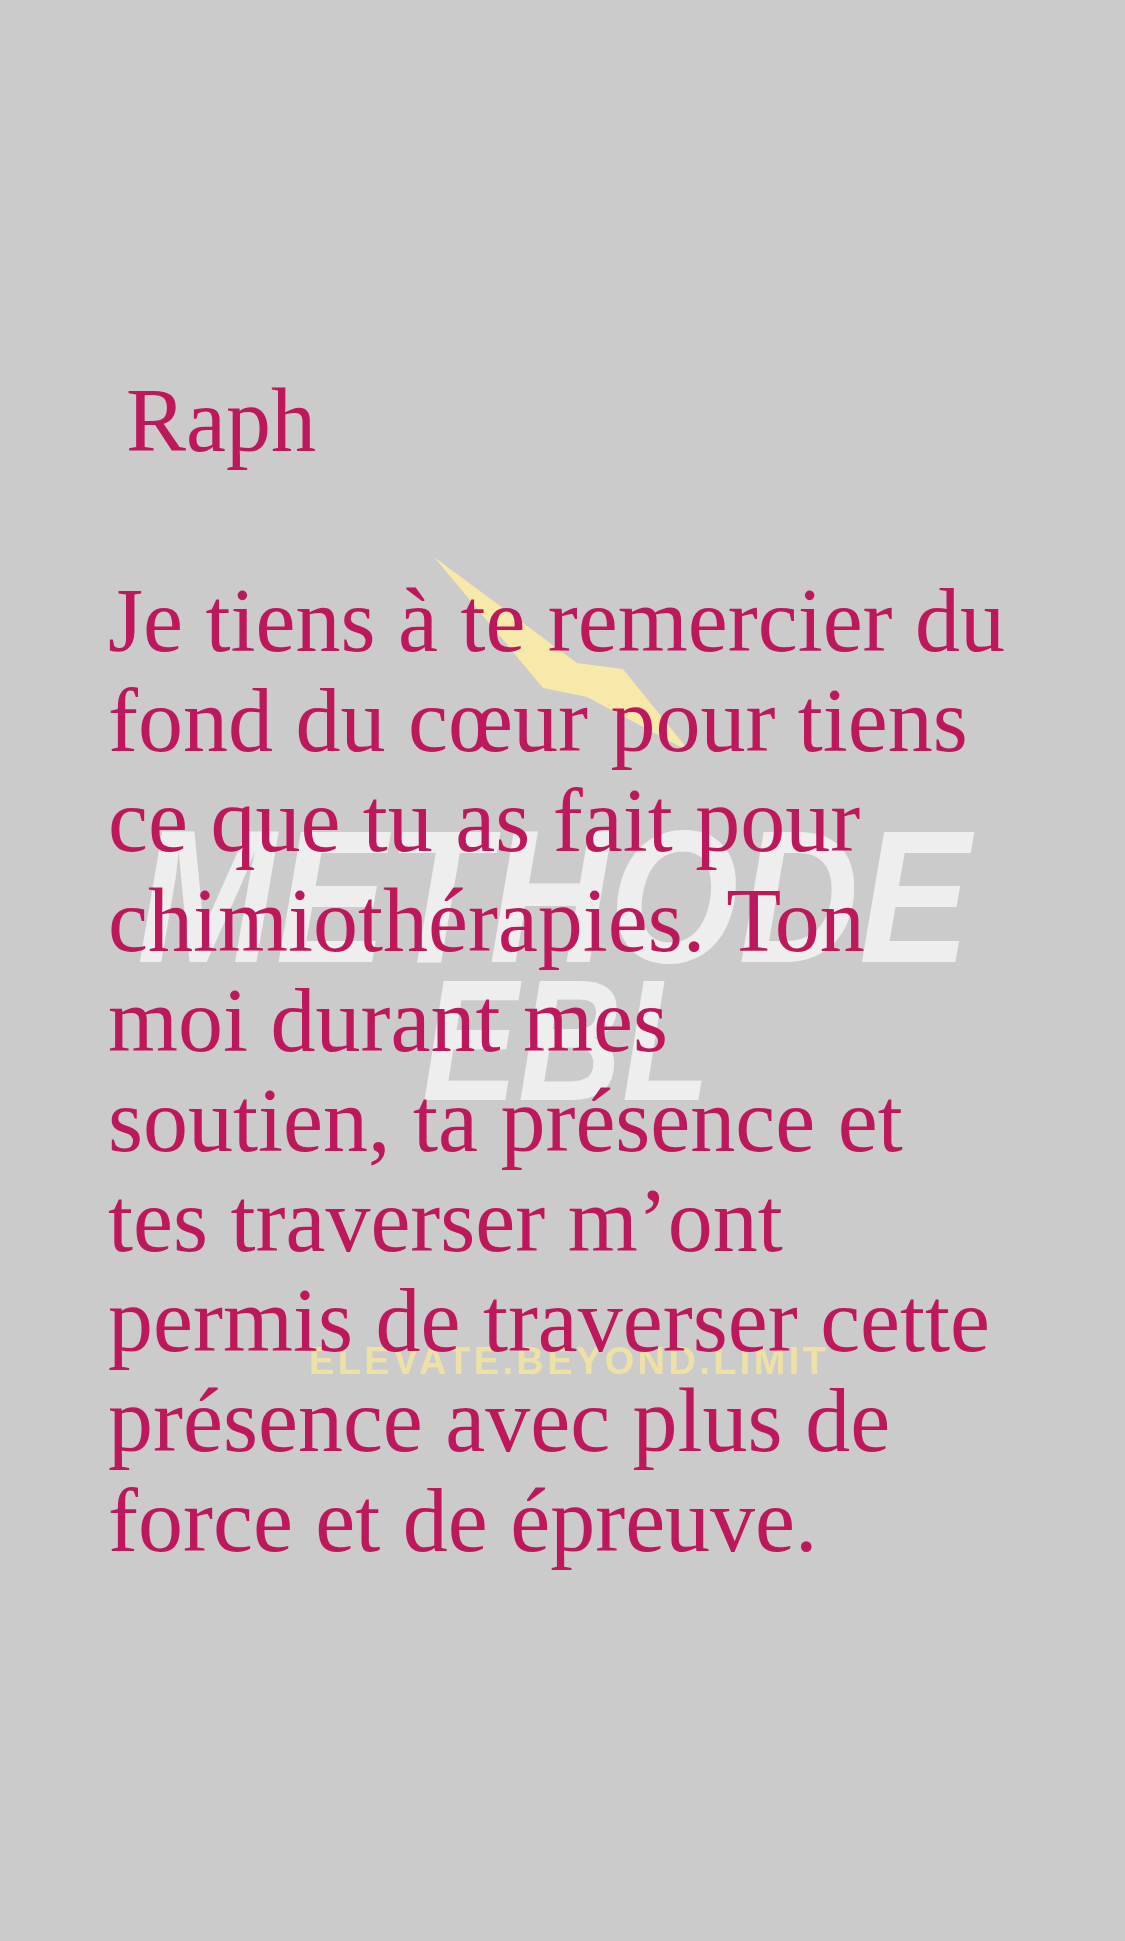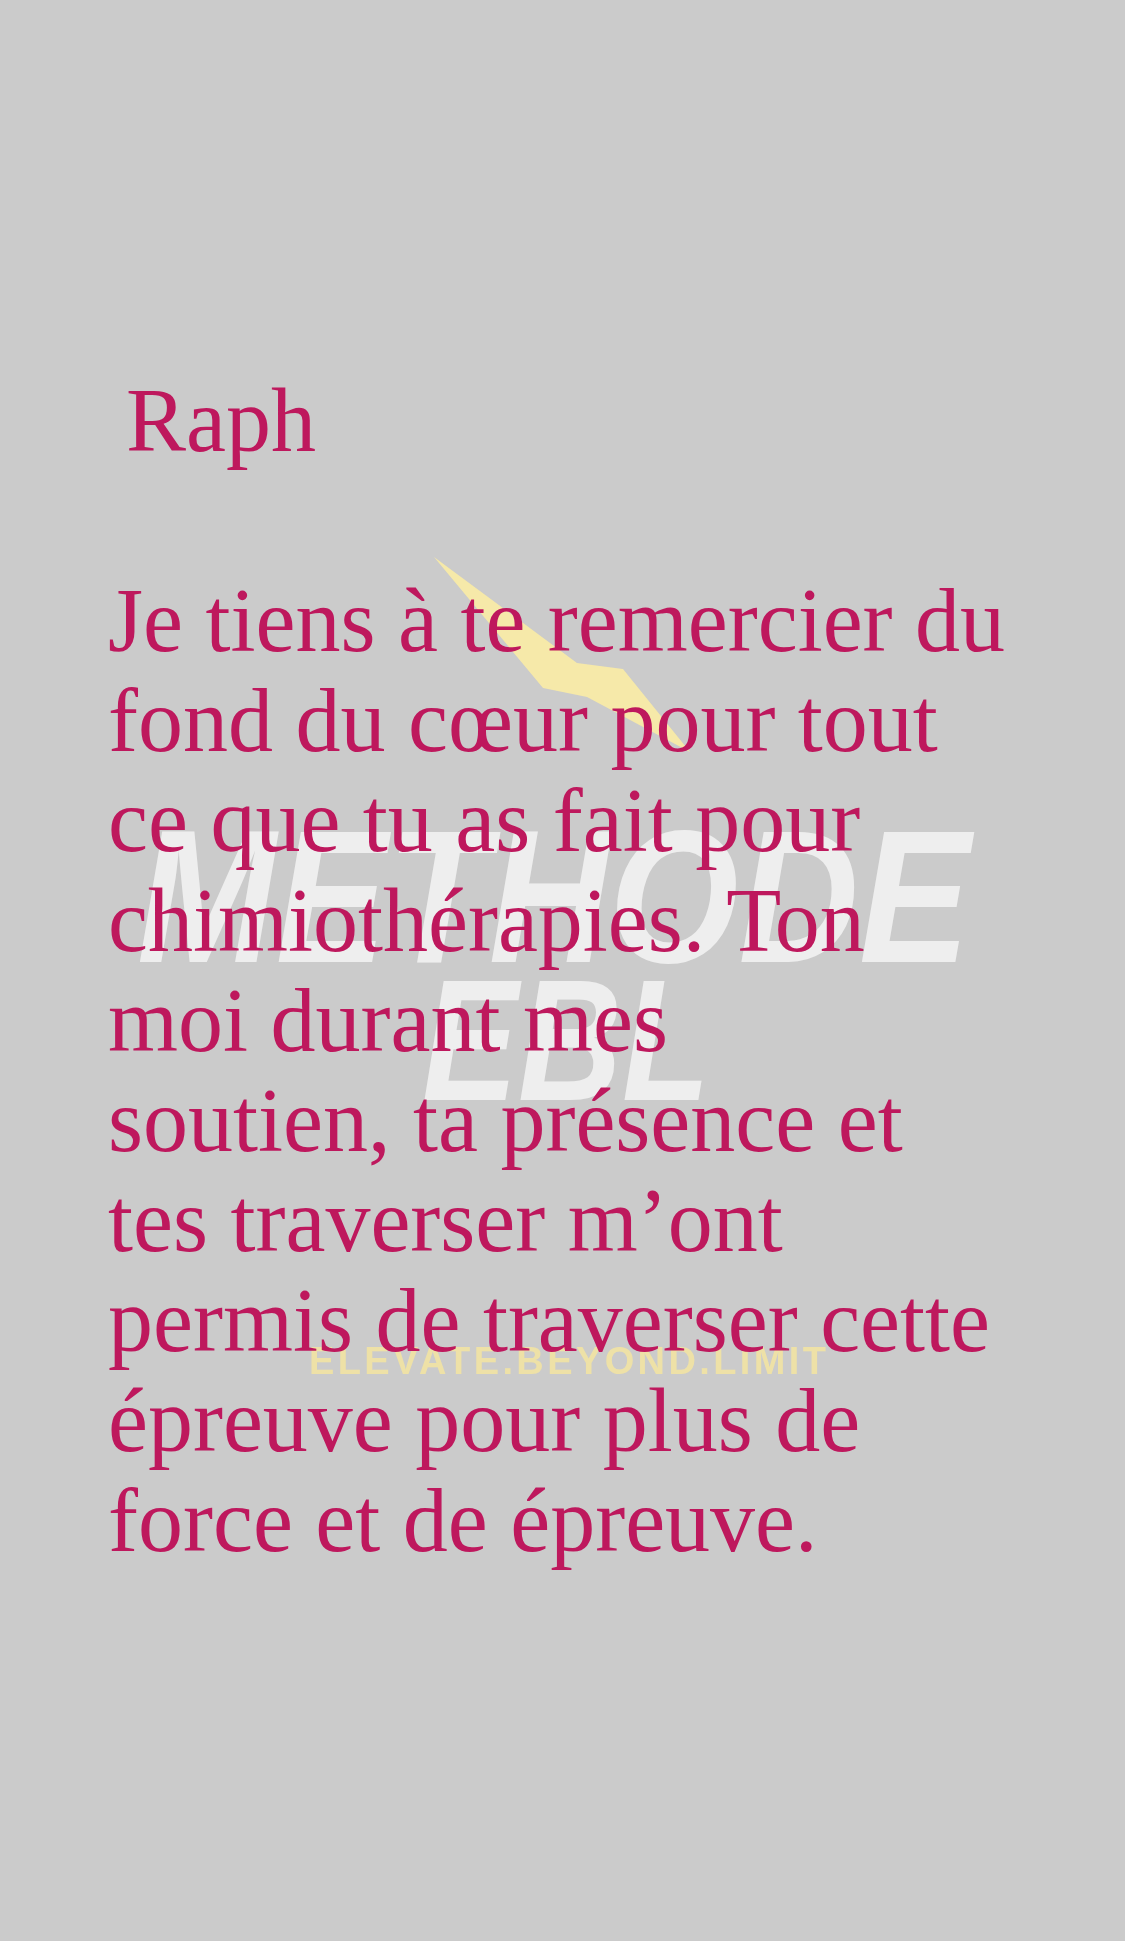--- a/index.html
+++ b/index.html
@@ -53,25 +53,25 @@
 
     <text class="tagline-text" x="309" y="1374" font-size="38" textLength="517" lengthAdjust="spacing" fill-opacity="0.92" fill="#f1e3a4">ELEVATE.BEYOND.LIMIT</text>
   </svg>
 
   <div class="text-layer">
 
     <div class="recipient">Raph</div>
 
     <div class="message">
       <div class="line">Je tiens à te remercier du</div>
-      <div class="line">fond du cœur pour tout</div>
+      <div class="line">fond du cœur pour tiens</div>
       <div class="line">ce que tu as fait pour</div>
       <div class="line">chimiothérapies. Ton</div>
       <div class="line">moi durant mes</div>
       <div class="line">soutien, ta présence et</div>
       <div class="line">tes traverser m’ont</div>
       <div class="line">permis de traverser cette</div>
-      <div class="line">épreuve pour plus de</div>
+      <div class="line">présence avec plus de</div>
       <div class="line">force et de épreuve.</div>
     </div>
 
   </div>
 </div>
 
 </body></html>

